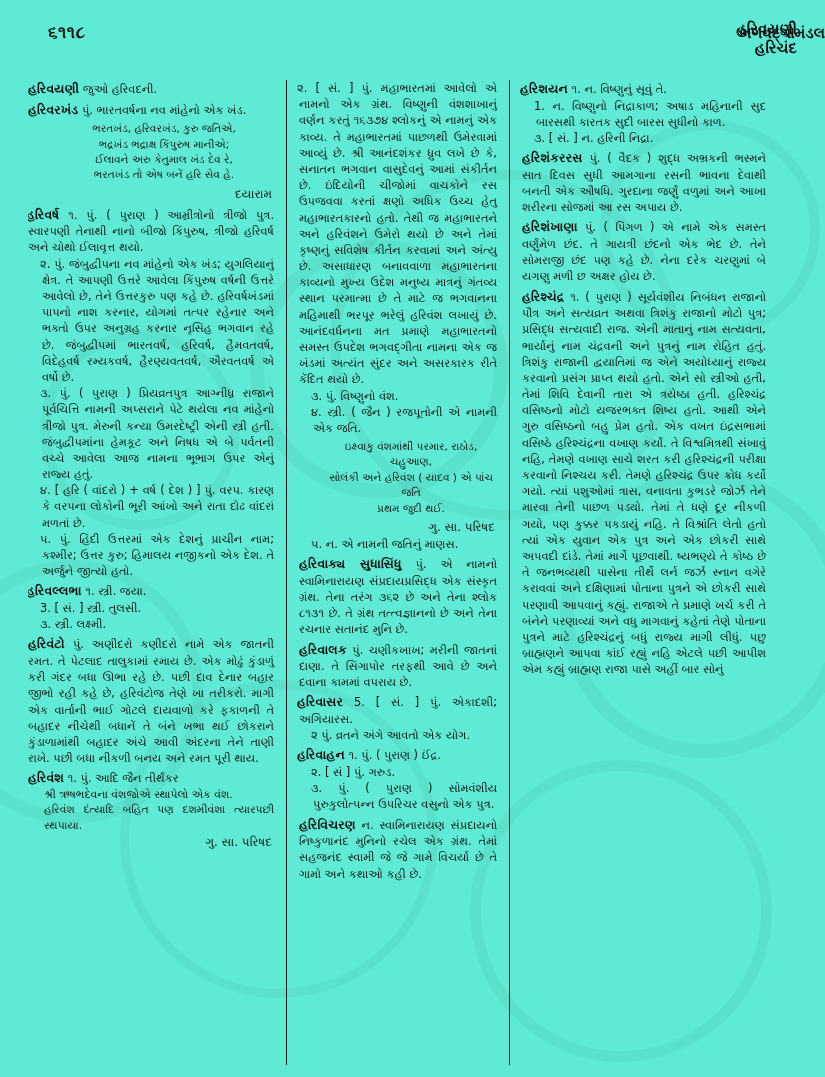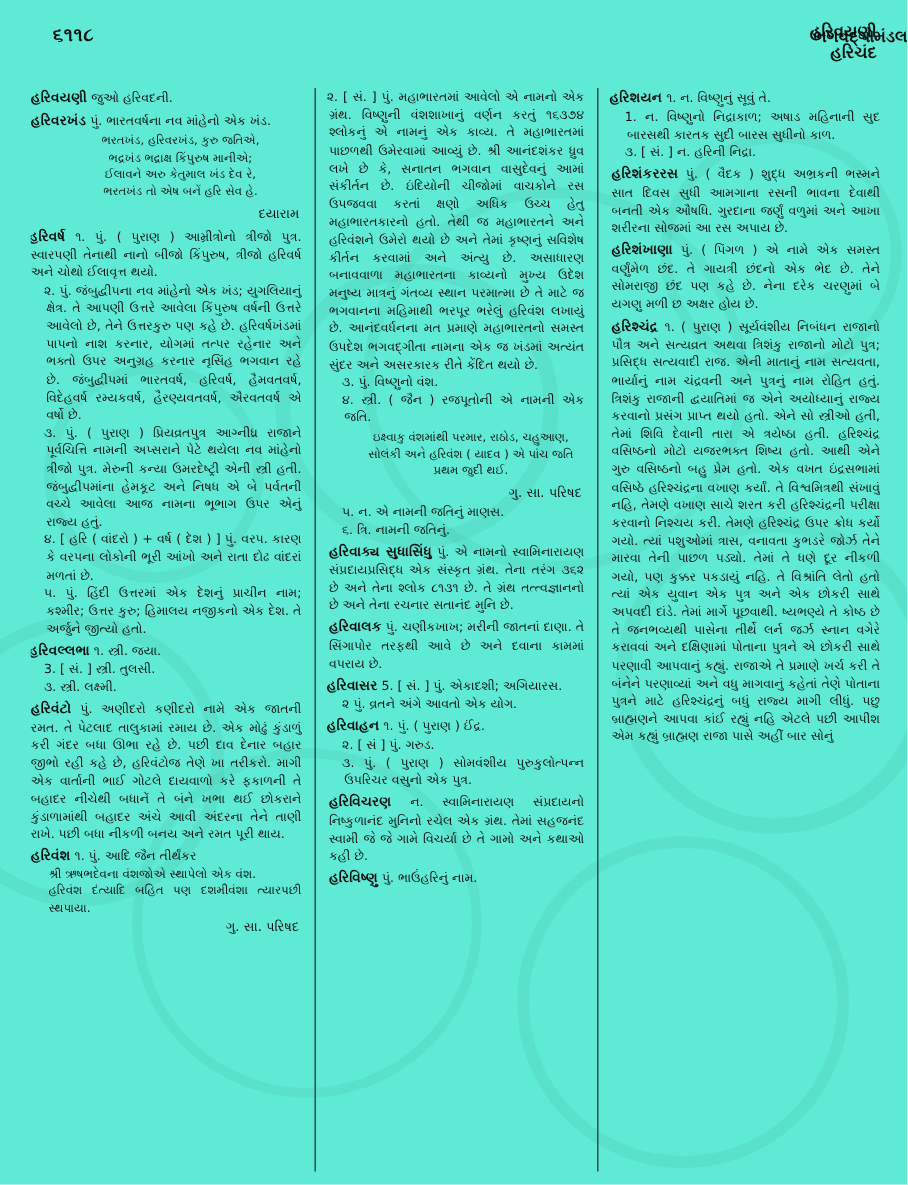--- a/index.html
+++ b/index.html
@@ -76,21 +76,21 @@
   }
   .col {
     position: relative;
     box-sizing: border-box;
     font-size: 11.4px;
     line-height: 1.42;
     text-align: justify;
     overflow: hidden;
   }
   .col-1 { width: 258px; padding-right: 12px; }
-  .col-2 { width: 258px; padding-left: 12px; padding-right: 12px;
+  .col-2 { width: 224px; padding-left: 12px; padding-right: 12px;
            border-left: 1px solid #1a1a1a; border-right: 1px solid #1a1a1a; }
   .col-3 { width: 256px; padding-left: 12px; }
 
   
   .entry { margin: 0 0 2px 0; }
   .entry + .entry { margin-top: 3px; }
   .hw {
     font-weight: 700;
     font-size: 12.4px;
     letter-spacing: 0.2px;
@@ -203,21 +203,20 @@
           <div class="sense sense-first">૨. [ સં. ] પું. મહાભારતમાં આવેલો એ નામનો એક ગ્રંથ. વિષ્ણુની વંશશાખાનું વર્ણન કરતું ૧૬૩૭૪ શ્લોકનું એ નામનું એક કાવ્ય. તે મહાભારતમાં પાછળથી ઉમેરવામાં આવ્યું છે. શ્રી આનંદશંકર ધ્રુવ લખે છે કે, સનાતન ભગવાન વાસુદેવનું આમાં સંકીર્તન છે. ઇંદિયોની ચીજોમાં વાચકોને રસ ઉપજવવા કરતાં ક્ષણો અધિક ઉચ્ચ હેતુ મહાભારતકારનો હતો. તેથી જ મહાભારતને અને હરિવંશને ઉમેરો થયો છે અને તેમાં કૃષ્ણનું સવિશેષ કીર્તન કરવામાં અને અંત્યુ છે. અસાધારણ બનાવવાળા મહાભારતના કાવ્યનો મુખ્ય ઉદેશ મનુષ્ય માત્રનું ગંતવ્ય સ્થાન પરમાત્મા છે તે માટે જ ભગવાનના મહિમાથી ભરપૂર ભરેલું હરિવંશ લખાયું છે. આનંદવર્ધનના મત પ્રમાણે મહાભારતનો સમસ્ત ઉપદેશ ભગવદ્ગીતા નામના એક જ ખંડમાં અત્યંત સુંદર અને અસરકારક રીતે કેંદિત થયો છે.</div>
           <div class="sense">૩. પું. વિષ્ણુનો વંશ.</div>
           <div class="sense">૪. સ્ત્રી. ( જૈન ) રજપૂતોની એ નામની એક જતિ.</div>
           <span class="quote">
             <span class="q-line">ઇક્ષ્વાકુ વંશમાંથી પરમાર, રાઠોડ, ચહુઆણ,</span>
             <span class="q-line">સોલંકી અને હરિવંશ ( યાદવ ) એ પાંચ જતિ</span>
             <span class="q-line">પ્રથમ જુદી થઈ.</span>
           </span>
           <span class="attrib">ગુ. સા. પરિષદ</span>
           <div class="sense">૫. ન. એ નામની જતિનું માણસ.</div>
-          <div class="sense">૬. ત્રિ. નામની જતિનું.</div>
         </div>
 
         <div class="entry">
           <span class="hw">હરિવાક્ય સુધાસિંધુ</span><span class="body-line"> પું. એ નામનો સ્વામિનારાયણ સંપ્રદાયપ્રસિદ્ધ એક સંસ્કૃત ગ્રંથ. તેના તરંગ ૩૬૨ છે અને તેના શ્લોક ૮૧૩૧ છે. તે ગ્રંથ તત્ત્વજ્ઞાનનો છે અને તેના રચનાર સતાનંદ મુનિ છે.</span>
         </div>
 
         <div class="entry">
           <span class="hw">હરિવાલક</span><span class="body-line"> પું. ચણીકખાખ; મરીની જાતનાં દાણા. તે સિંગાપોર તરફથી આવે છે અને દવાના કામમાં વપરાય છે.</span>
         </div>
 
@@ -229,23 +228,20 @@
         <div class="entry">
           <div class="sense sense-first"><span class="hw">હરિવાહન</span> <span>૧. પું. ( પુરાણ ) ઈંદ્ર.</span></div>
           <div class="sense">૨. [ સં ] પું. ગરુડ.</div>
           <div class="sense">૩. પું. ( પુરાણ ) સોમવંશીય પુરુકુલોત્પન્ન ઉપરિચર વસુનો એક પુત્ર.</div>
         </div>
 
         <div class="entry">
           <span class="hw">હરિવિચરણ</span><span class="body-line"> ન. સ્વામિનારાયણ સંપ્રદાયનો નિષ્કુળાનંદ મુનિનો રચેલ એક ગ્રંથ. તેમાં સહજનંદ સ્વામી જે જે ગામે વિચર્યા છે તે ગામો અને કથાઓ કહી છે.</span>
         </div>
 
-        <div class="entry">
-          <span class="hw">હરિવિષ્ણુ</span><span class="body-line"> પું. ભાઉંહરિનું નામ.</span>
-        </div>
 
       </div>
 
       <div class="col col-3">
 
         <div class="entry">
           <div class="sense sense-first"><span class="hw">હરિશયન</span> <span>૧. ન. વિષ્ણુનું સૂવું તે.</span></div>
           <div class="sense">1. ન. વિષ્ણુનો નિદ્રાકાળ; અષાડ મહિનાની સુદ બારસથી કારતક સુદી બારસ સુધીનો કાળ.</div>
           <div class="sense">૩. [ સં. ] ન. હરિની નિદ્રા.</div>
         </div>

